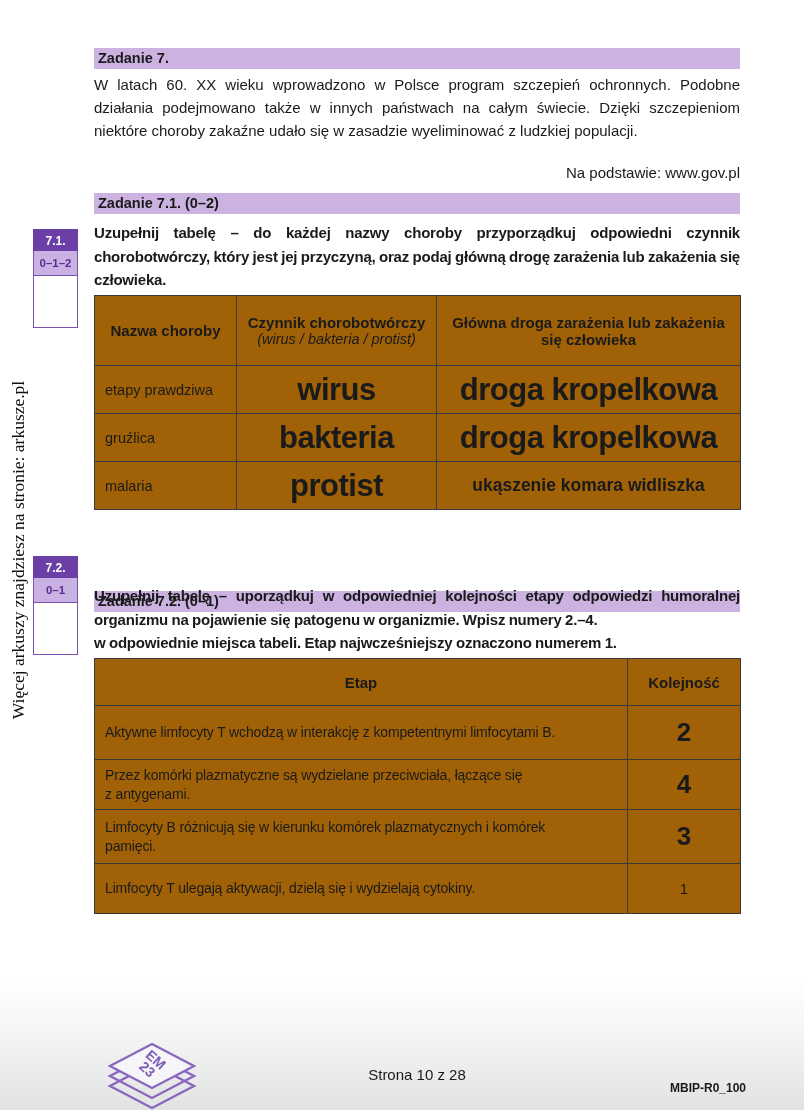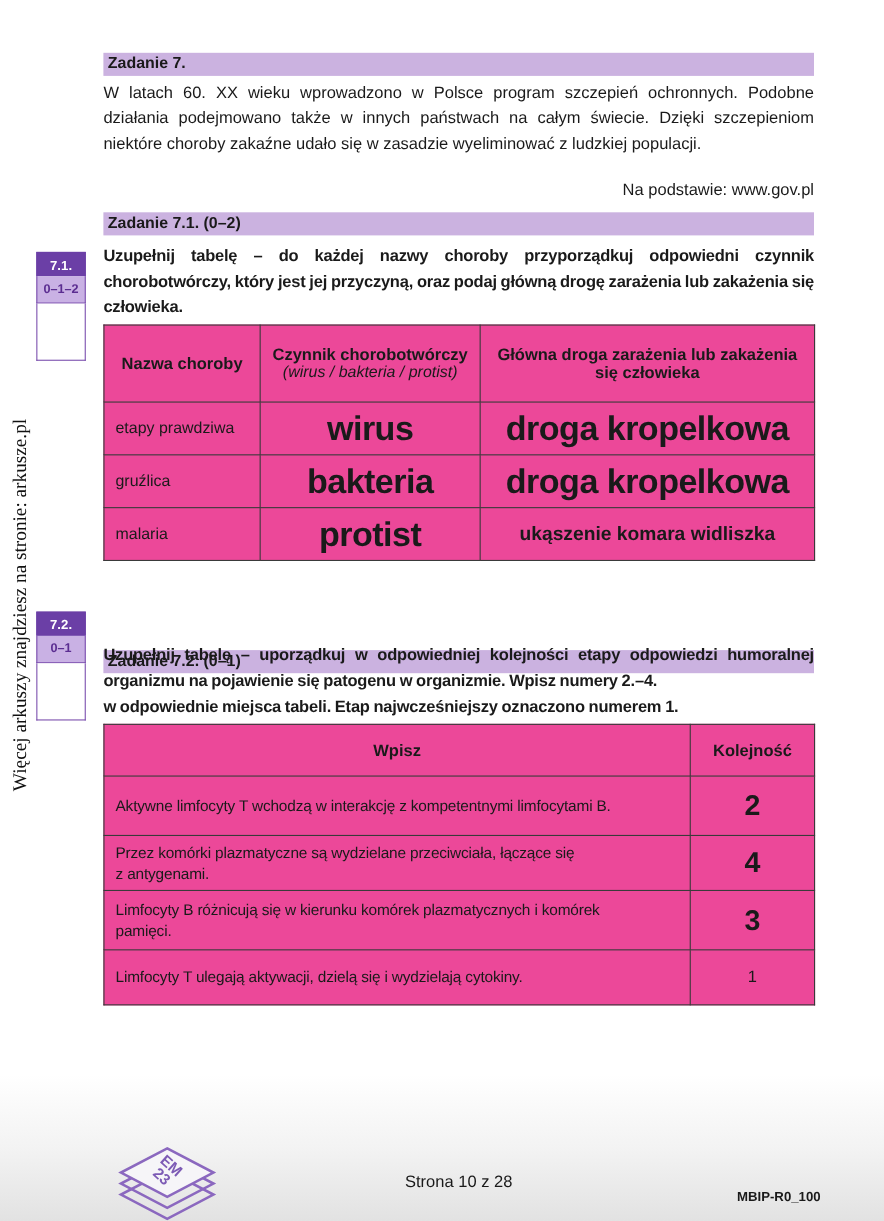--- a/index.html
+++ b/index.html
@@ -30,21 +30,21 @@
     text-align:center;border:1.5px solid #6B3FA6;box-sizing:border-box;
   }
   .sb-scale{
     background:#C9B1E4;color:#5B2D91;font-weight:bold;font-size:11.5px;height:25px;line-height:25px;
     text-align:center;border:1.5px solid #7C50AE;border-top:none;box-sizing:border-box;
   }
   .sb-empty{
     background:#fff;height:52px;border:1.5px solid #7C50AE;border-top:none;box-sizing:border-box;
   }
   
-  table{border-collapse:collapse;table-layout:fixed;position:absolute;left:94px;background:#ec4899;}
+  table{border-collapse:collapse;table-layout:fixed;position:absolute;left:94px;background:#a16207;}
   th,td{border:1.5px solid #3a3a3a;padding:0;box-sizing:border-box;vertical-align:middle;}
   .t71{width:646px;top:295px;}
   .t71 th{height:70px;font-size:15px;font-weight:bold;text-align:center;padding:0 6px;}
   .t71 .sub{font-weight:normal;font-style:italic;font-size:14.5px;}
   .t71 td{height:48px;}
   .t71 .c1{width:142px;}
   .t71 .c2{width:200px;}
   .t71 .c3{width:304px;}
   .cell-disease{font-size:14.5px;padding-left:10px;text-align:left;}
   .answer-big{font-size:31px;font-weight:bold;text-align:center;letter-spacing:-0.5px;margin-left:30px;}
@@ -118,21 +118,21 @@
 
 <div class="band" style="top:568px;margin-top:23px;">Zadanie 7.2. (0–1)</div>
 <div class="para bold" style="top:584px;">
   <span class="blk">Uzupełnij tabelę – uporządkuj w odpowiedniej kolejności etapy odpowiedzi humoralnej organizmu na pojawienie się patogenu w organizmie. Wpisz numery 2.–4.</span>
   <span class="blk">w odpowiednie miejsca tabeli. Etap najwcześniejszy oznaczono numerem 1.</span>
 </div>
 
 <table class="t72">
   <tbody>
       <tr>
-    <th class="cs">Wpisz</th>
+    <th class="cs">Etap</th>
     <th class="co">Kolejność</th>
   </tr>
   <tr class="r1">
     <td class="cell-stage">
       <span class="blk">Aktywne limfocyty T wchodzą w interakcję z kompetentnymi limfocytami B.</span>
       <span class="blk"></span>
     </td>
     <td class="order-bold">2</td>
   </tr>
   <tr class="r2">

